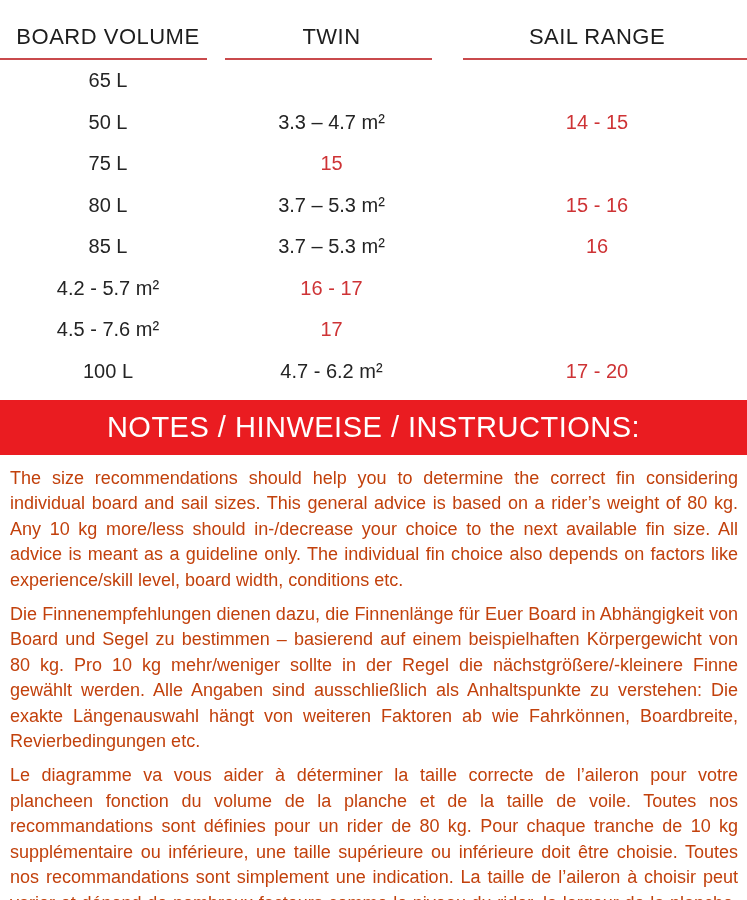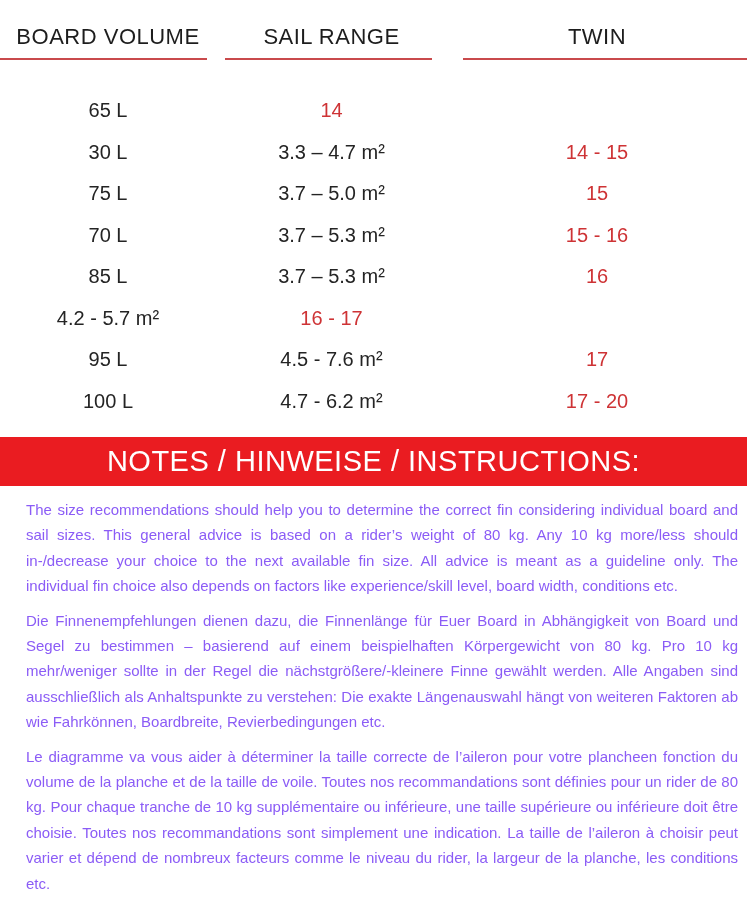--- a/index.html
+++ b/index.html
@@ -40,118 +40,114 @@
     white-space:nowrap;
   }
   .rule-row{height:2px;}
   .rule{
     height:2px;
     background:var(--rule-red);
   }
   .rule-1{margin-right:9px;}
   .rule-2{margin-left:9px;margin-right:15px;}
   .rule-3{margin-left:16px;}
-  .rows{padding-top:30px;}
+  .rows{padding-top:0;}
   .data-row{
     height:41.5px;
     align-items:center;
   }
   .cell{
     text-align:center;
     font-size:20px;
     color:#242424;
     white-space:nowrap;
   }
   .cell.twin{color:var(--twin-red);}
   
   .banner{
-    margin-top:15px;
+    margin-top:8px;
     width:747px;
-    height:49px;
+    height:55px;
     background:var(--banner-red);
     display:flex;
     align-items:center;
     justify-content:center;
   }
   .banner-title{
     color:#ffffff;
     font-size:29px;
     letter-spacing:0.5px;
     white-space:nowrap;
   }
   
   .notes{
     padding:11px 9px 0 10px;
   }
   .notes p{
-    font-size:15px;
+    font-size:18px;
     line-height:25.4px;
     text-align:justify;
-    color:#8b5cf6;
+    color:#c2410c;
     margin-bottom:9px;
-    margin-left:16px;
   }
 </style>
 </head>
 <body>
 
 <div class="page">
 
   <div class="fin-table">
 
     <div class="grid-row header-row">
       <div class="header-cell">BOARD VOLUME</div>
+      <div class="header-cell">TWIN</div>
       <div class="header-cell">SAIL RANGE</div>
-      <div class="header-cell">TWIN</div>
     </div>
 
     <div class="grid-row rule-row">
       <div class="rule rule-1"></div>
       <div class="rule rule-2"></div>
       <div class="rule rule-3"></div>
     </div>
 
     <div class="rows">
 
       <div class="grid-row data-row">
         <div class="cell">65 L</div>
-        <div class="cell twin">14</div>
       </div>
 
       <div class="grid-row data-row">
-        <div class="cell">30 L</div>
+        <div class="cell">50 L</div>
         <div class="cell">3.3 – 4.7 m²</div>
         <div class="cell twin">14 - 15</div>
       </div>
 
       <div class="grid-row data-row">
         <div class="cell">75 L</div>
-        <div class="cell">3.7 – 5.0 m²</div>
         <div class="cell twin">15</div>
       </div>
 
       <div class="grid-row data-row">
-        <div class="cell">70 L</div>
+        <div class="cell">80 L</div>
         <div class="cell">3.7 – 5.3 m²</div>
         <div class="cell twin">15 - 16</div>
       </div>
 
       <div class="grid-row data-row">
         <div class="cell">85 L</div>
         <div class="cell">3.7 – 5.3 m²</div>
         <div class="cell twin">16</div>
       </div>
 
       <div class="grid-row data-row">
         <div class="cell">4.2 - 5.7 m²</div>
         <div class="cell twin">16 - 17</div>
       </div>
 
       <div class="grid-row data-row">
-        <div class="cell">95 L</div>
         <div class="cell">4.5 - 7.6 m²</div>
         <div class="cell twin">17</div>
       </div>
 
       <div class="grid-row data-row">
         <div class="cell">100 L</div>
         <div class="cell">4.7 - 6.2 m²</div>
         <div class="cell twin">17 - 20</div>
       </div>
 

